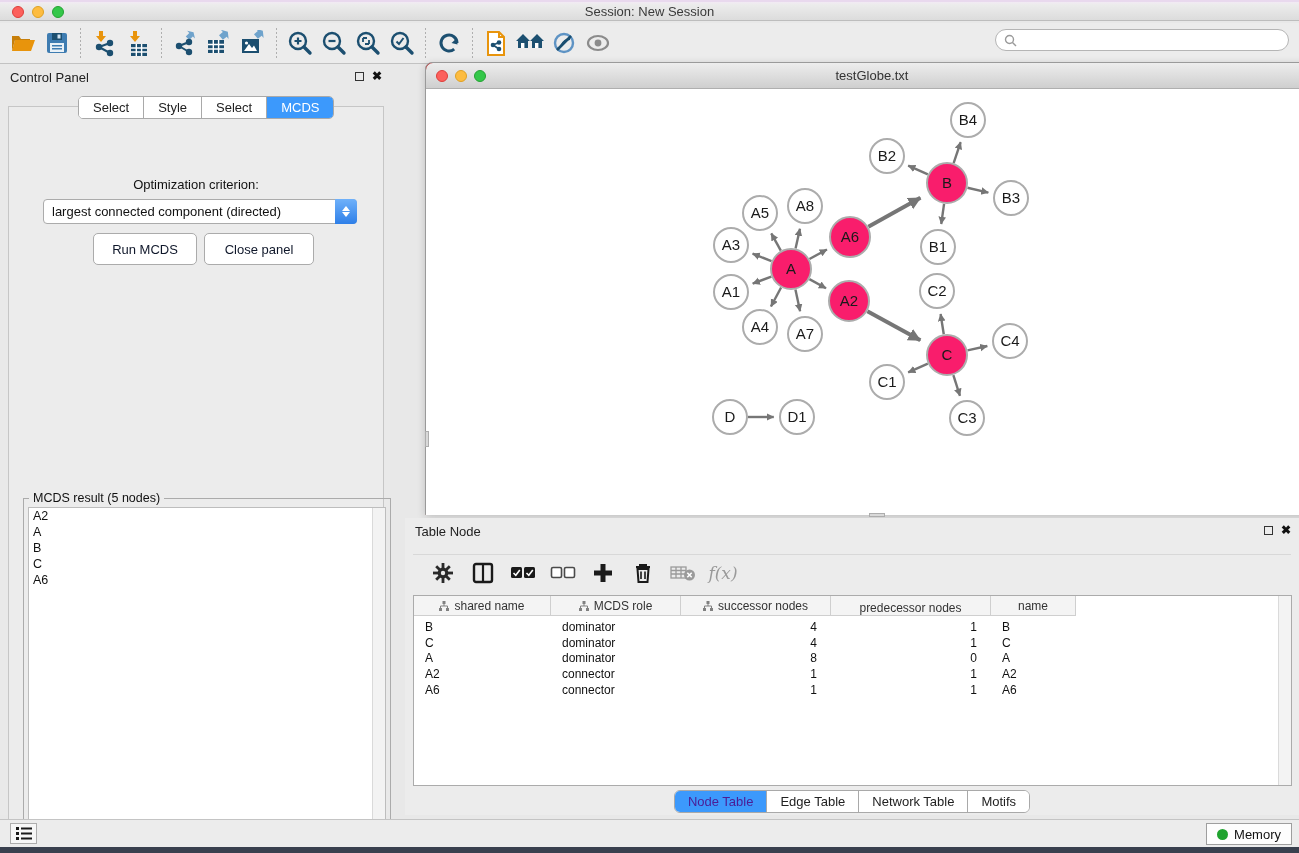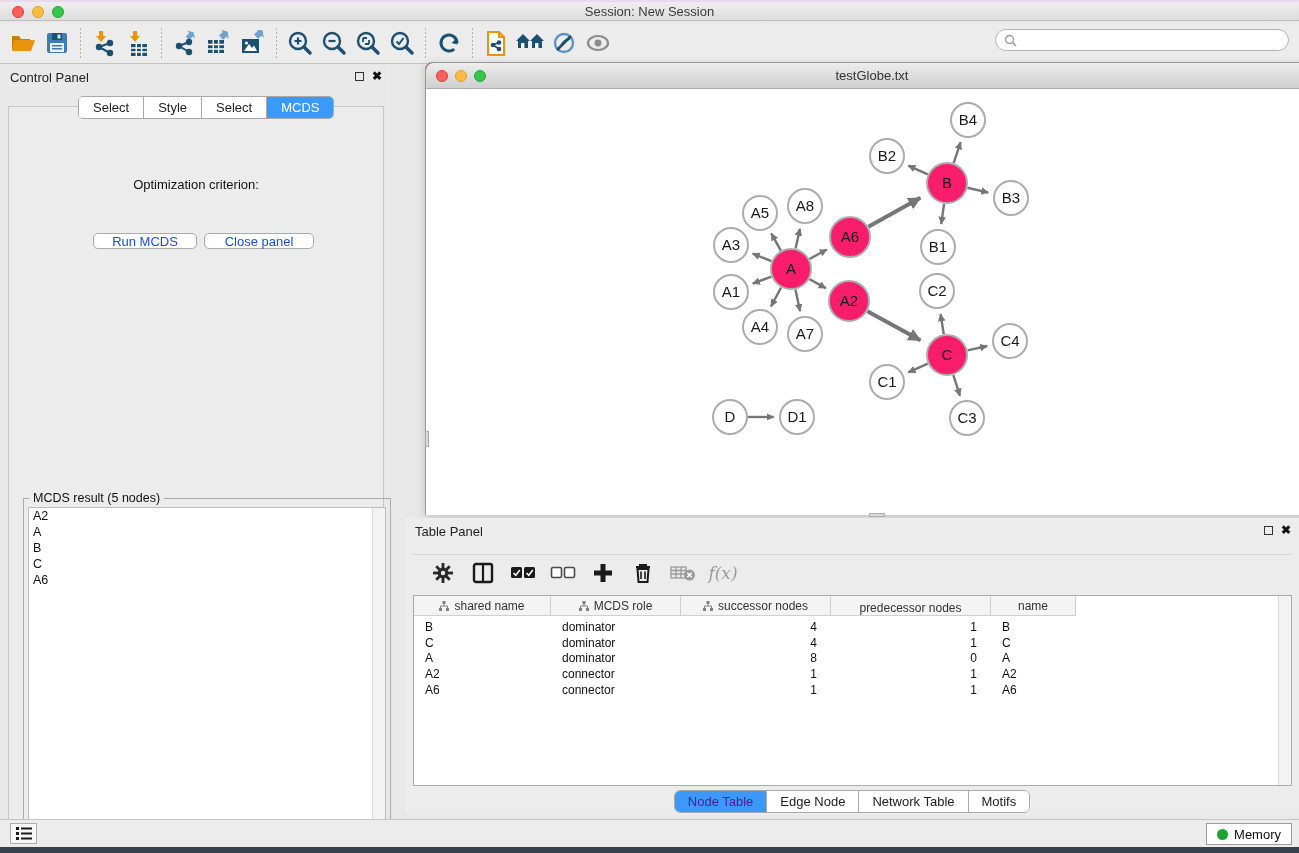--- a/index.html
+++ b/index.html
@@ -47,22 +47,22 @@
     height:calc(805px - 42px); border:1px solid #C6C6C6; background:#ECECEC; }
   .opt-label { position:absolute; left:0; width:100%; top:70px; text-align:center; font-size:13px; color:#111; }
   .dropdown { position:absolute; left:34px; top:92px; width:314px; height:25px; background:#fff;
     border:1px solid #ABABAB; border-radius:4px; display:flex; align-items:center; }
   .dropdown .dd-text { flex:1; font-size:13px; color:#111; padding-left:8px; white-space:nowrap; overflow:hidden; }
   .dd-stepper { width:22px; height:25px; margin-right:-1px; border-radius:0 4px 4px 0;
     background:linear-gradient(#6FB1FA,#2E7FE8); display:flex; flex-direction:column; align-items:center; justify-content:center; gap:1px; }
   .dd-stepper .tri { width:0; height:0; border-left:4px solid transparent; border-right:4px solid transparent; }
   .tri.up { border-bottom:5px solid #fff; }
   .tri.down { border-top:5px solid #fff; }
-  .cp-btn { position:absolute; top:126px; height:16px; background:#fff; border:1px solid #ABABAB; border-radius:5px;
-    font-size:13px; color:#1d4ed8; font-family:"Liberation Sans",sans-serif; cursor:default; }
+  .cp-btn { position:absolute; top:126px; height:32px; background:#fff; border:1px solid #ABABAB; border-radius:5px;
+    font-size:13px; color:#0f172a; font-family:"Liberation Sans",sans-serif; cursor:default; }
   .btn-run { left:84px; width:104px; }
   .btn-close { left:195px; width:110px; }
 
   .fieldset { position:absolute; left:14px; top:391px; width:368px; height:345px; border:1px solid #ABABAB; }
   .fieldset .legend { position:absolute; top:-8px; left:5px; background:#ECECEC; padding:0 4px; font-size:12.5px; color:#111; }
   .mcds-list { position:absolute; left:4px; right:4px; top:8px; bottom:4px; background:#fff; border:1px solid #BDBDBD; overflow:hidden; }
   .mcds-scroll { position:absolute; right:0; top:0; bottom:0; width:13px; background:#F3F3F3; border-left:1px solid #DADADA; }
   .mcds-item { font-size:12.5px; color:#111; padding:0 4px; line-height:16px; }
 
   
@@ -277,20 +277,27 @@
     <span class="close-x">✖</span>
   </div>
   <div class="seg-tabs" id="control-tabs">
       <div class="seg-tab">Select</div>
       <div class="seg-tab">Style</div>
       <div class="seg-tab">Select</div>
       <div class="seg-tab selected">MCDS</div>
     </div>
   <div class="cp-content">
     <div class="opt-label">Optimization criterion:</div>
+    <div class="dropdown">
+      <span class="dd-text">largest connected component (directed)</span>
+      <span class="dd-stepper">
+        <span class="tri up"></span>
+          <span class="tri down"></span>
+      </span>
+    </div>
     <button class="cp-btn btn-run">Run MCDS</button>
     <button class="cp-btn btn-close">Close panel</button>
     <div class="fieldset">
       <span class="legend">MCDS result (5 nodes)</span>
       <div class="mcds-list" id="mcds-list">
         <div class="mcds-scroll"></div>
       <div class="mcds-item">A2</div>
           <div class="mcds-item">A</div>
           <div class="mcds-item">B</div>
           <div class="mcds-item">C</div>
@@ -420,21 +427,21 @@
           <text x="371" y="333" text-anchor="middle" font-size="15" fill="#1A1A1A" font-family="&quot;Liberation Sans&quot;, sans-serif">D1</text>
         </g>
       </svg>
     </div>
   <div class="split-handle-left"></div>
   <div class="split-handle-bottom"></div>
   <div class="resize-grip"></div>
 </div>
 
 <div class="table-panel">
-  <div class="panel-head">Table Panel</div>
+  <div class="panel-head">Table Node</div>
   <div class="panel-ctrls">
     <span class="float-box"></span>
     <span class="close-x">✖</span>
   </div>
   <div class="tp-toolbar">
     <div class="tp-btn">
       <svg width="22" height="22" viewBox="0 0 22 22">
         <g fill="#2A2A2A">
           <circle cx="11" cy="11" r="5.4"></circle>
           <rect x="9.6" y="1" width="2.8" height="5"></rect>
@@ -582,21 +589,21 @@
           <div class="dt-cell" style="width: 160px; text-align: right; padding: 0px 14px 0px 0px;">1</div>
           <div class="dt-cell" style="width: 85px; text-align: left; padding: 0px 0px 0px 11px;">A6</div>
         </div>
       </div>
     <div class="dt-scroll"></div>
   </div>
 
   <div class="bottom-tabs">
     <div class="btabs" id="bottom-tabs">
         <div class="btab selected">Node Table</div>
-        <div class="btab">Edge Node</div>
+        <div class="btab">Edge Table</div>
         <div class="btab">Network Table</div>
         <div class="btab">Motifs</div>
       </div>
   </div>
 </div>
 
 <div class="statusbar">
   <div class="list-btn">
     <svg width="16" height="13" viewBox="0 0 16 13">
       <g fill="#1A1A1A">

